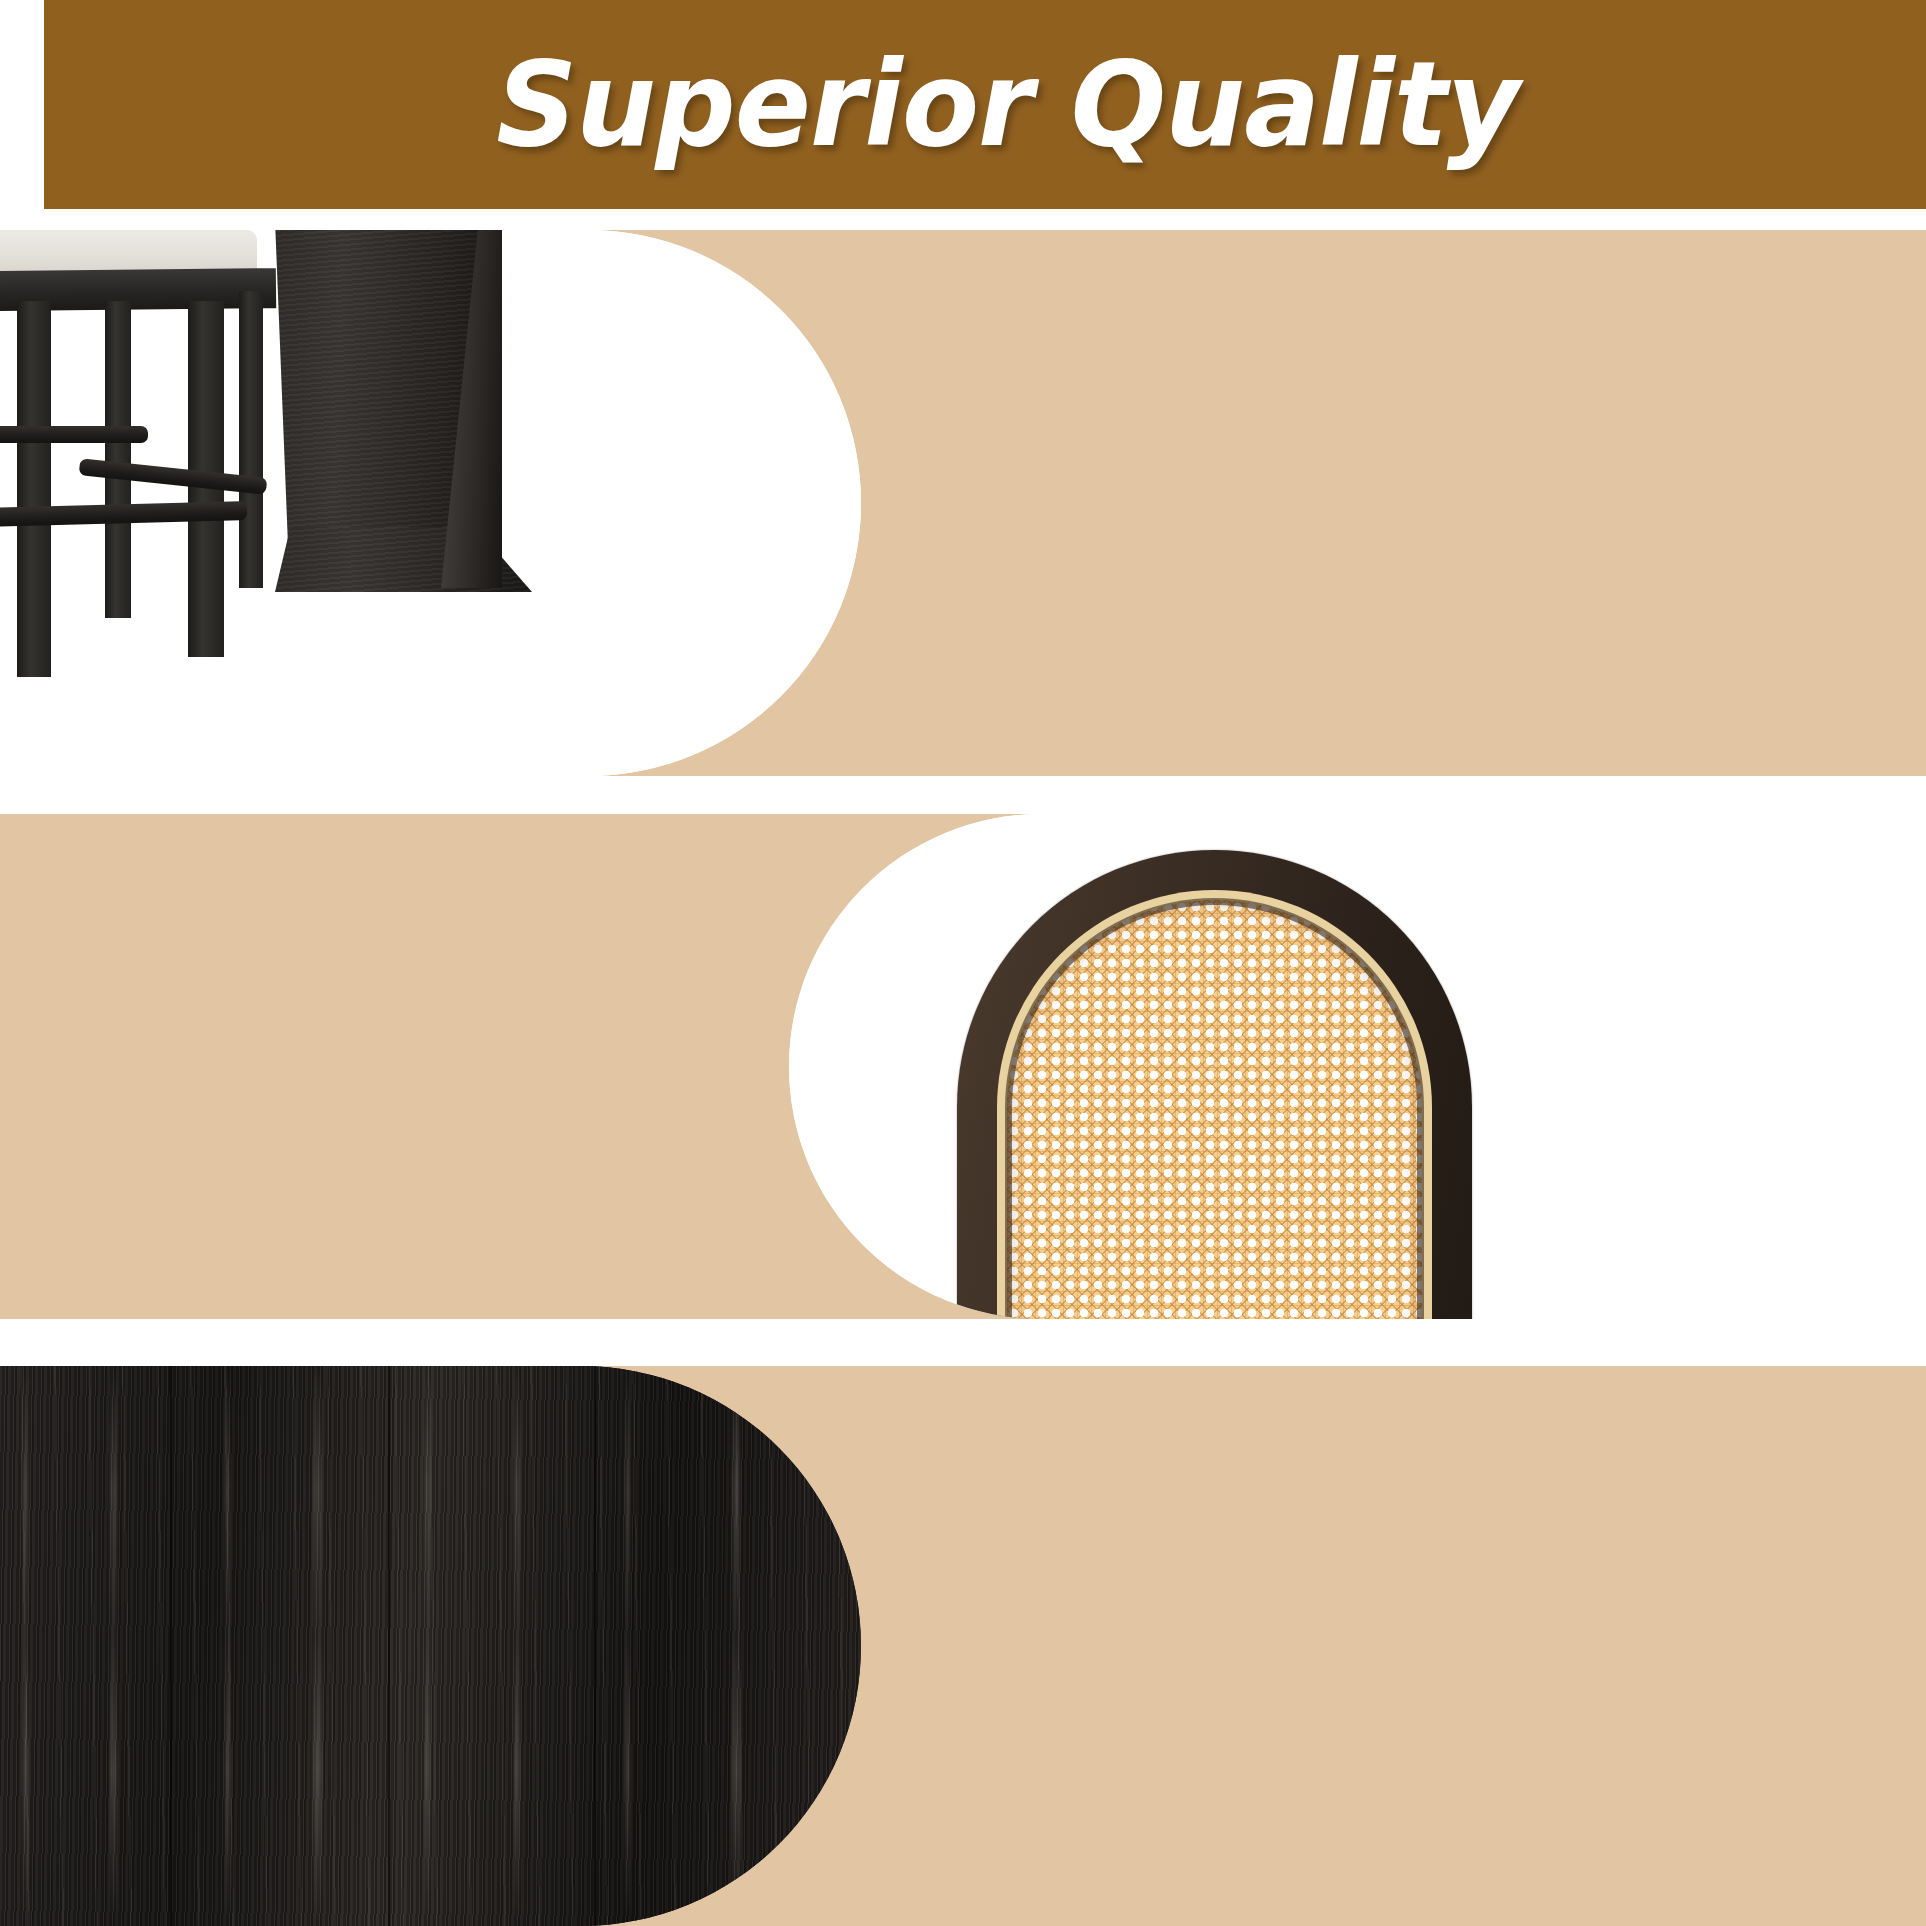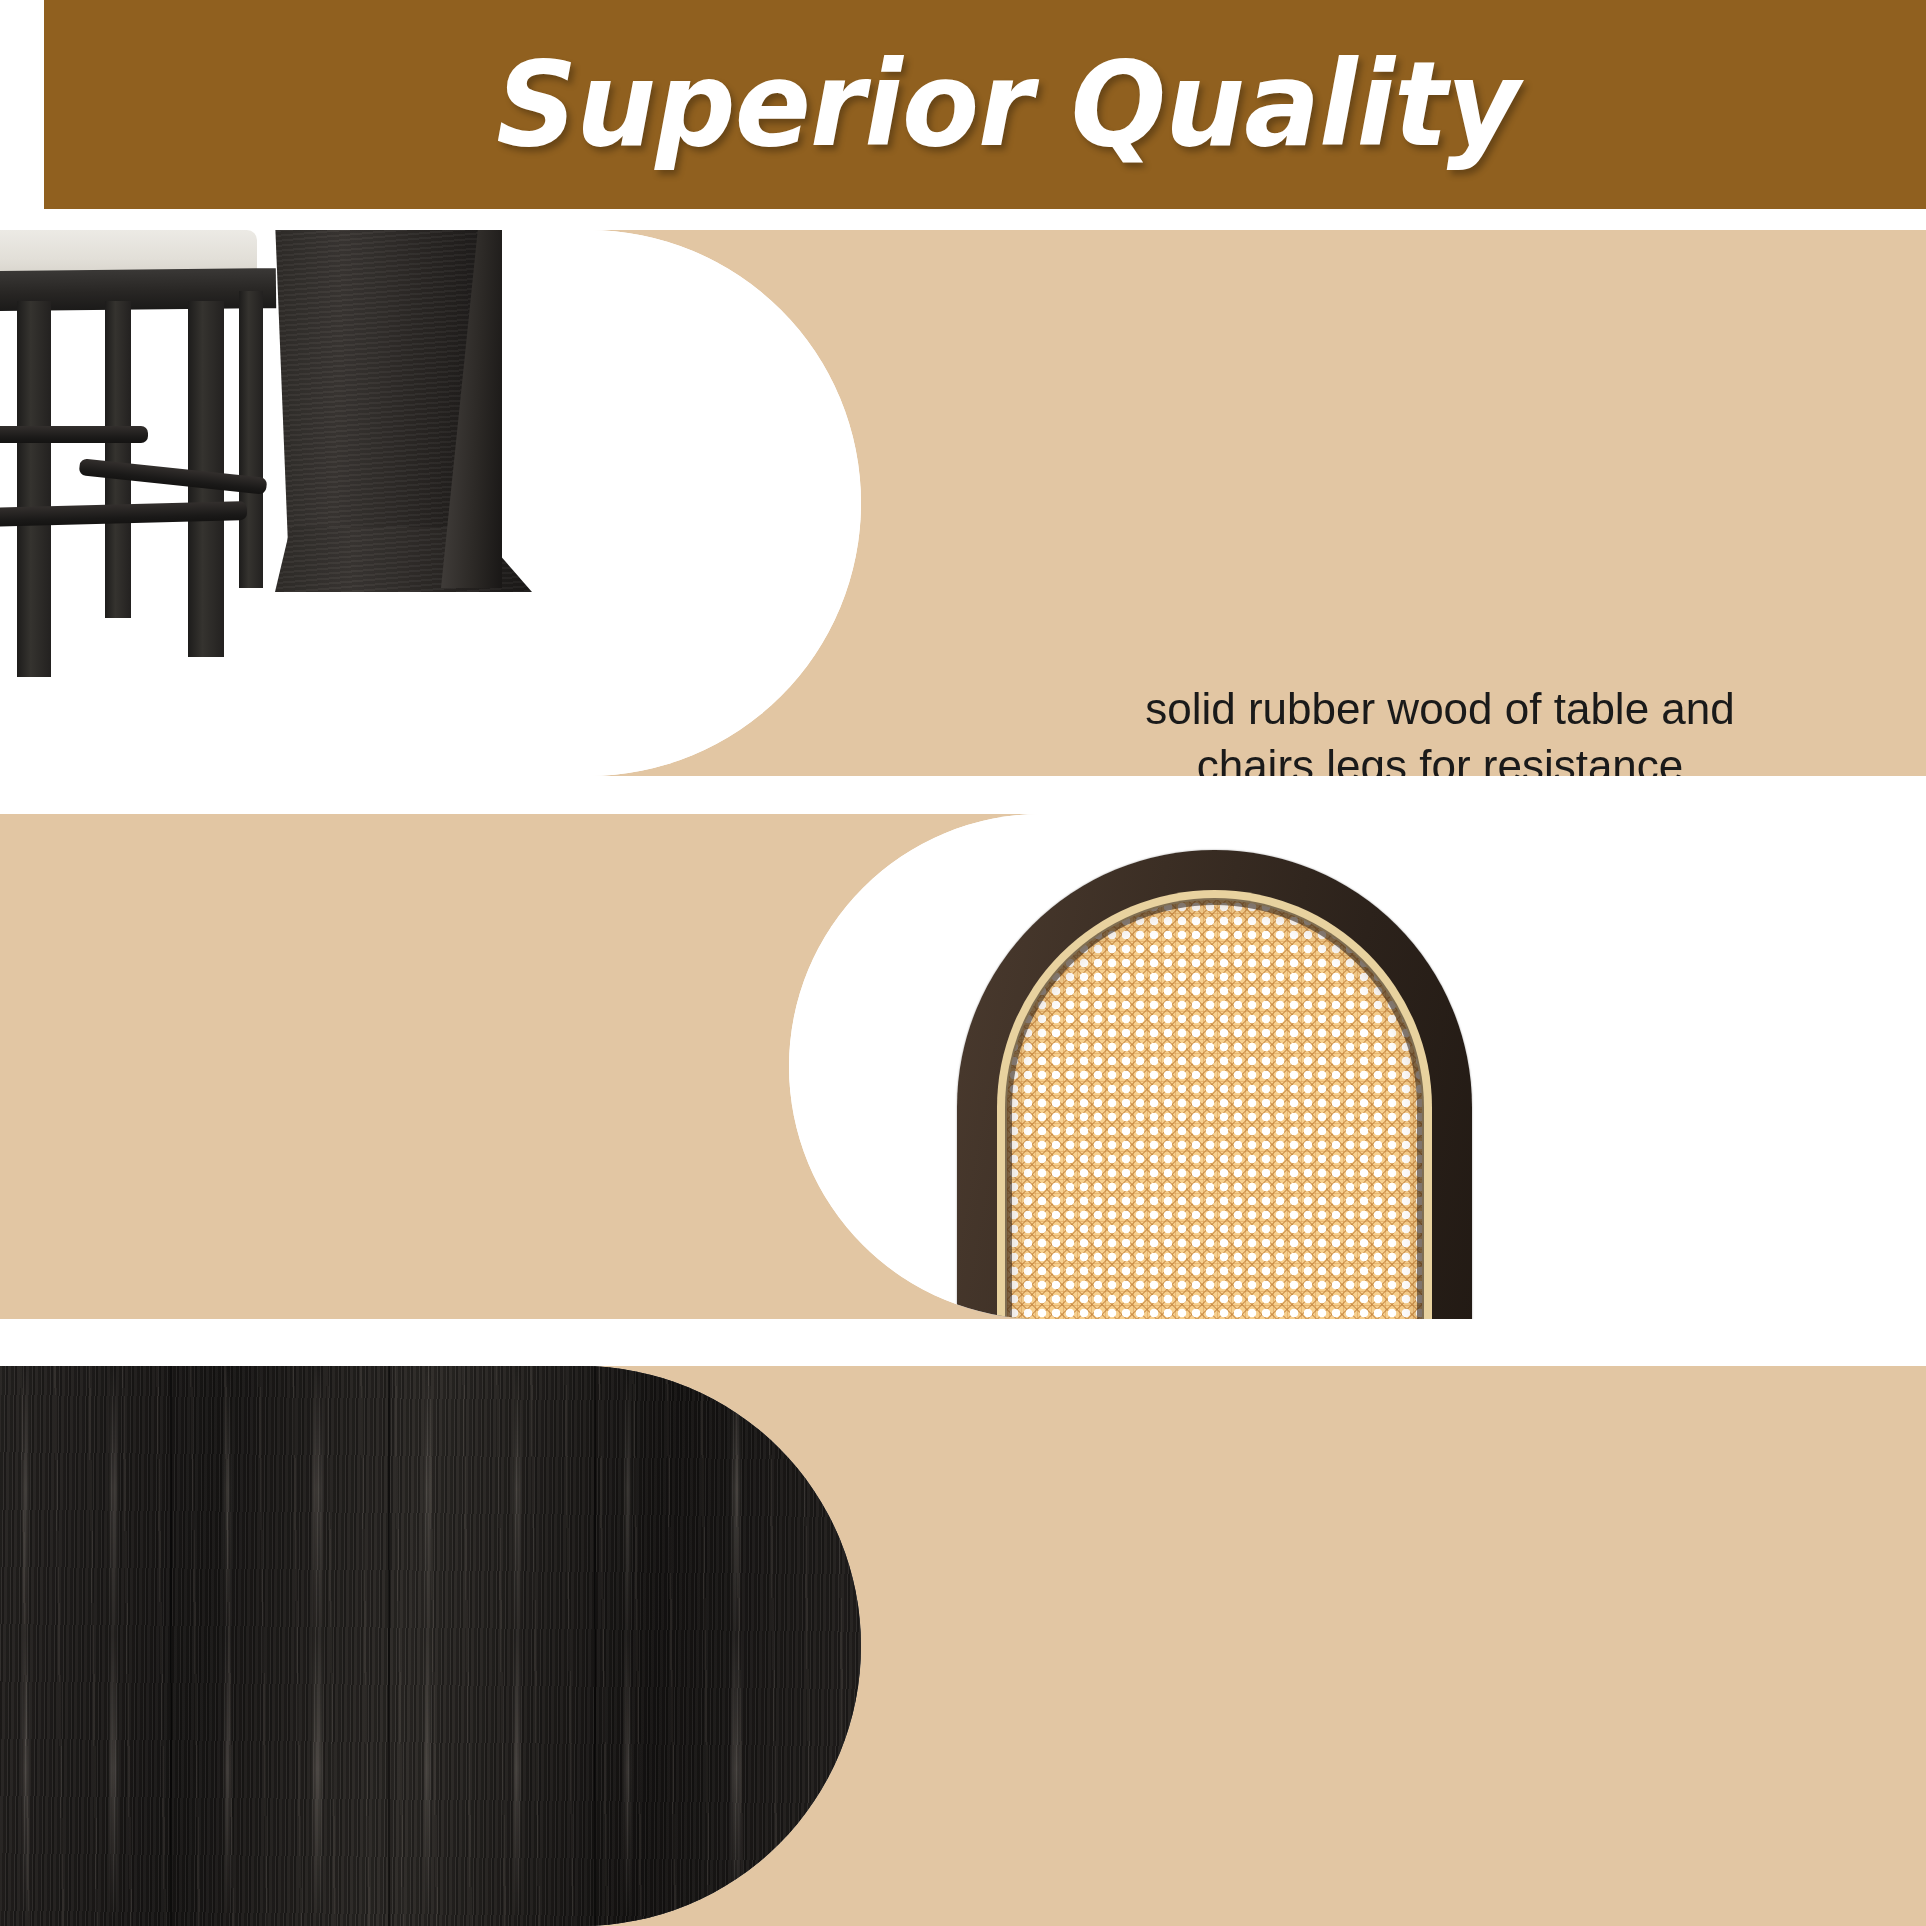--- a/index.html
+++ b/index.html
@@ -187,22 +187,20 @@
       <div class="rail" style="left:-10px;top:196px;width:198px;height:17px;"></div>
       <div class="rail" style="left:-10px;top:275px;width:297px;height:19px;transform:rotate(-1.5deg);"></div>
       <div class="rail" style="left:119px;top:238px;width:188px;height:17px;transform:rotate(6deg);"></div>
 
       <div class="table-leg-face" style="left:315px;top:-10px;width:218px;height:327px;clip-path:polygon(0% 0%,100% 0%,78% 100%,6% 100%);"></div>
       <div class="table-leg-face" style="left:315px;top:297px;width:257px;height:65px;clip-path:polygon(6% 0%,78% 0%,100% 100%,0% 100%);"></div>
       <div class="table-leg-edge" style="left:481px;top:-10px;width:61px;height:368px;clip-path:polygon(62% 0%,100% 0%,100% 100%,0% 100%);"></div>
     </div>
   </div>
 
-  <div class="caption" id="caption-legs">solid rubber wood of table and
-chairs legs for resistance</div>
 </section>
 
 <section class="panel" id="panel-rattan">
 
   <div class="photo-pill pill-right">
     <div class="photo rattan-scene">
       <div class="rattan-frame">
         <div class="rattan-inner-ring"></div>
         <div class="rattan-weave"></div>
         <div class="rattan-darkedge"></div>

